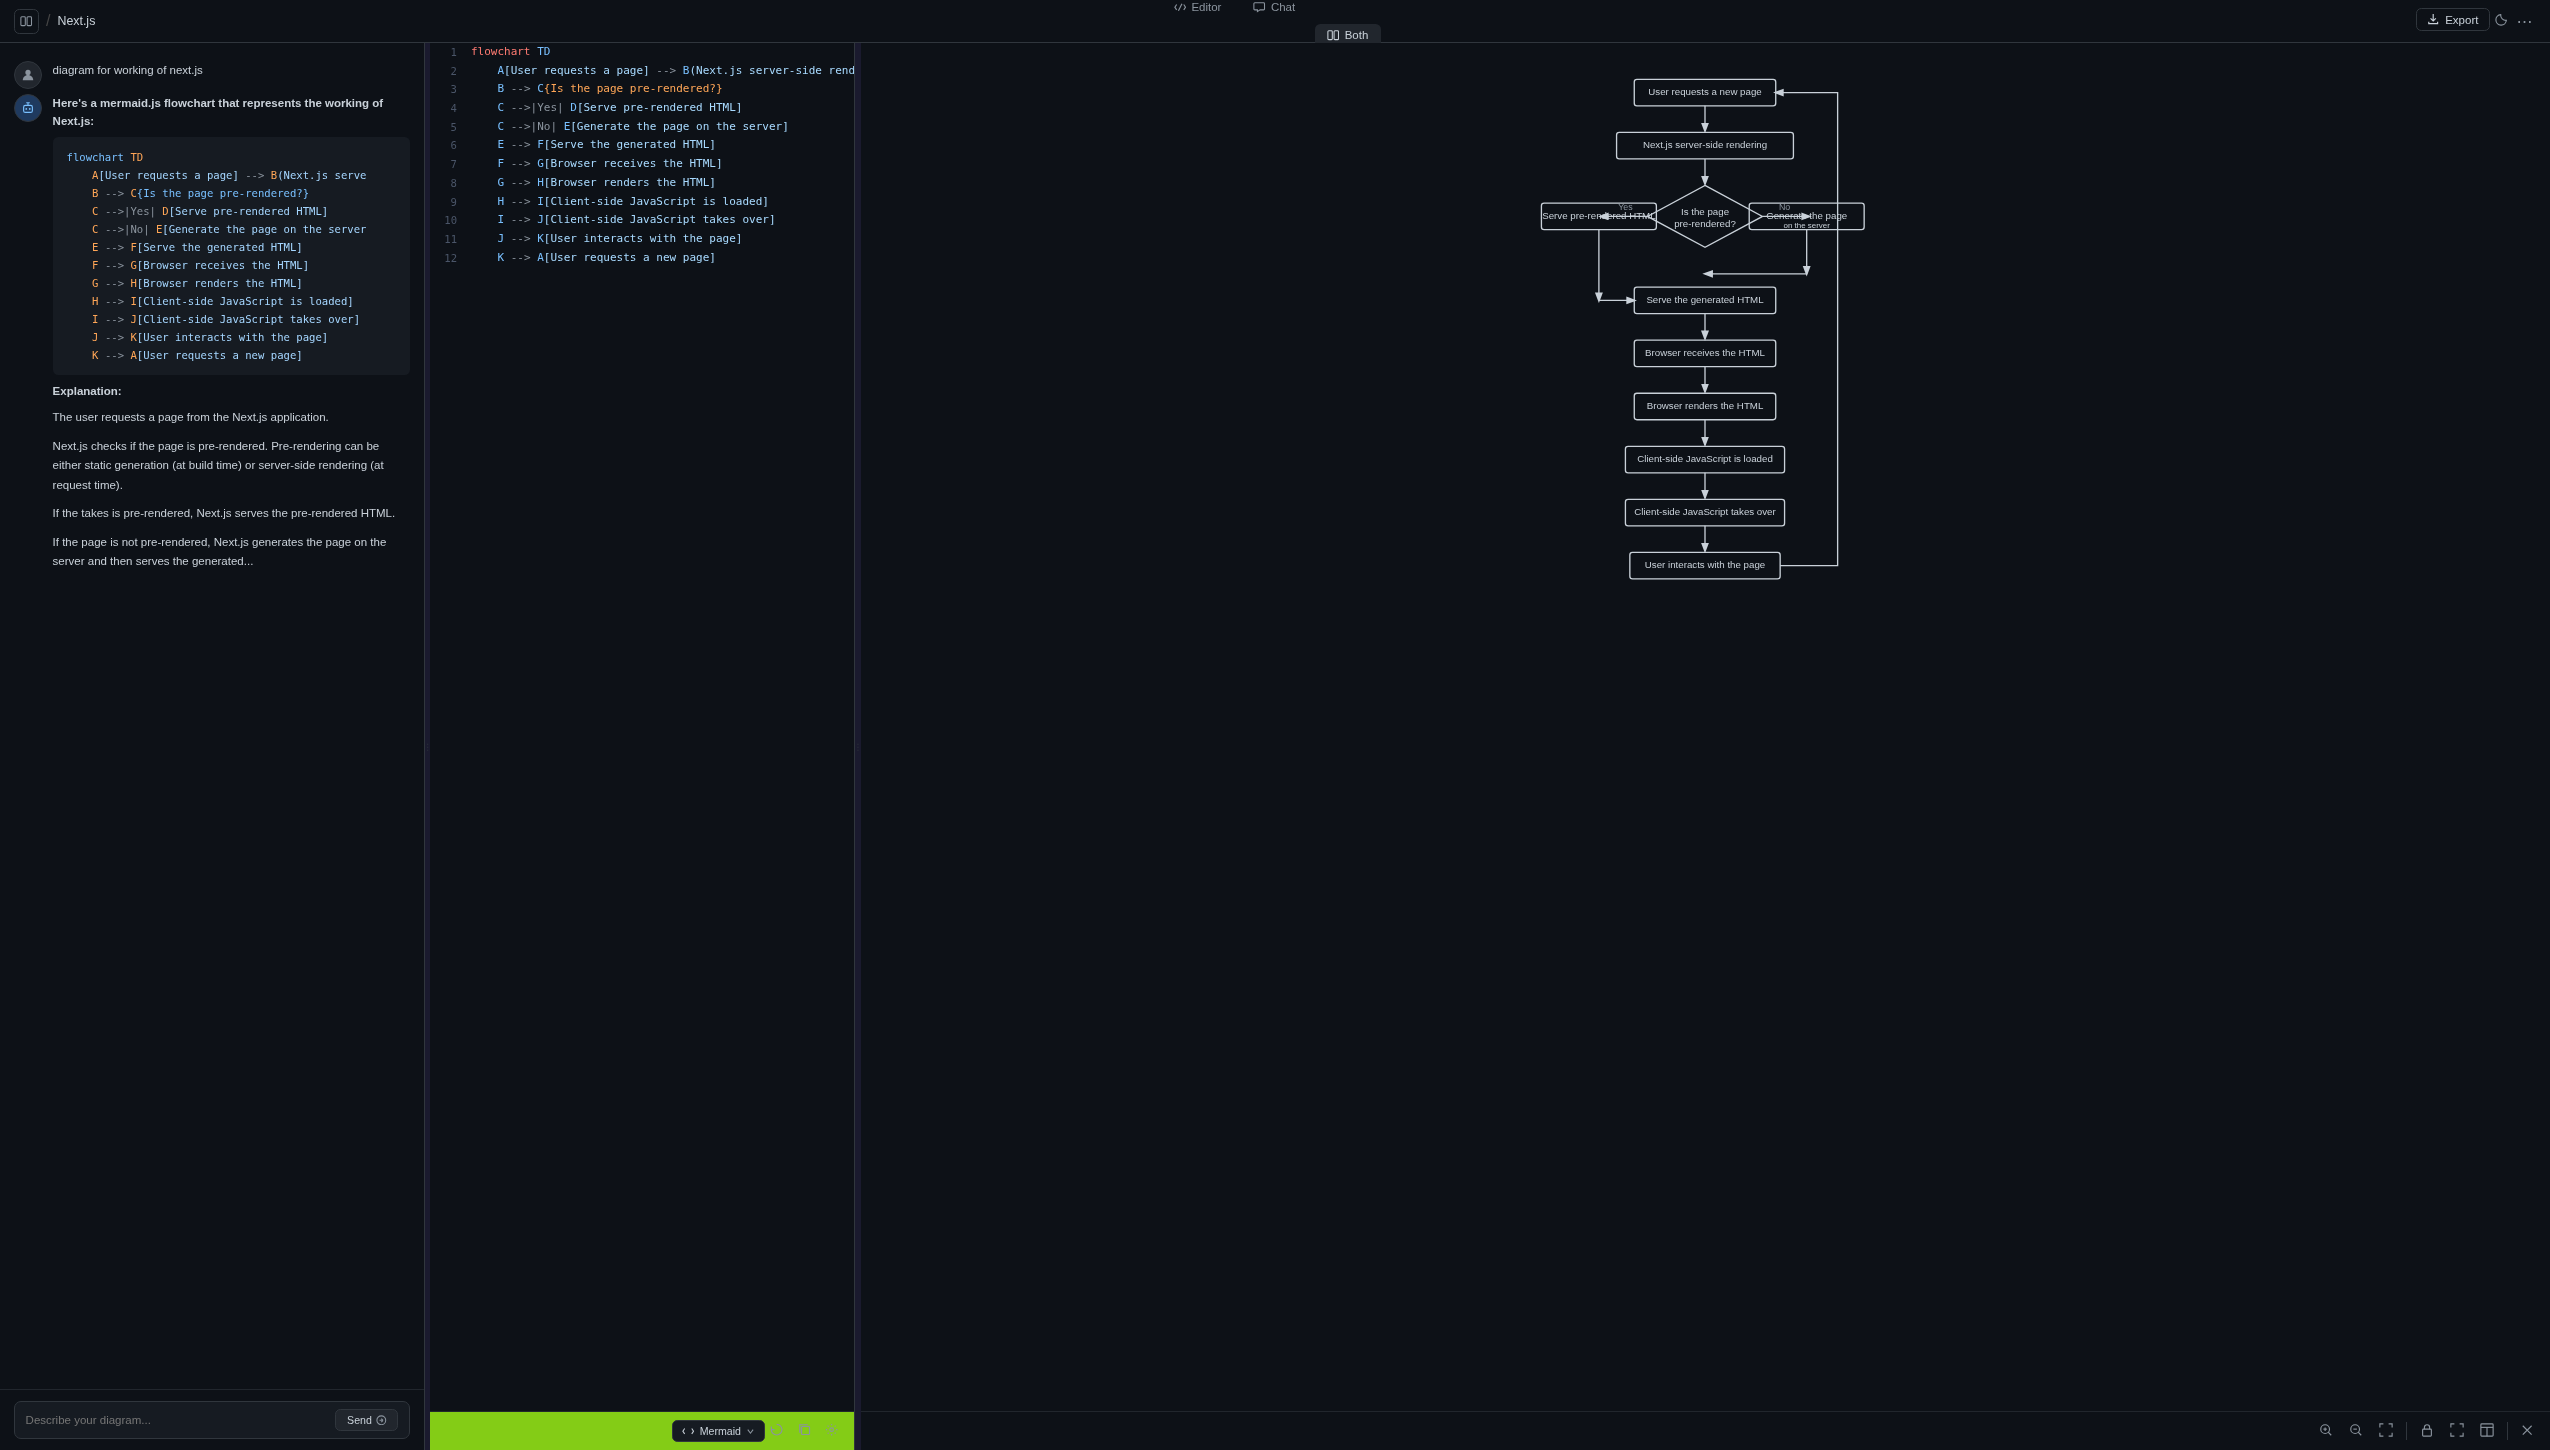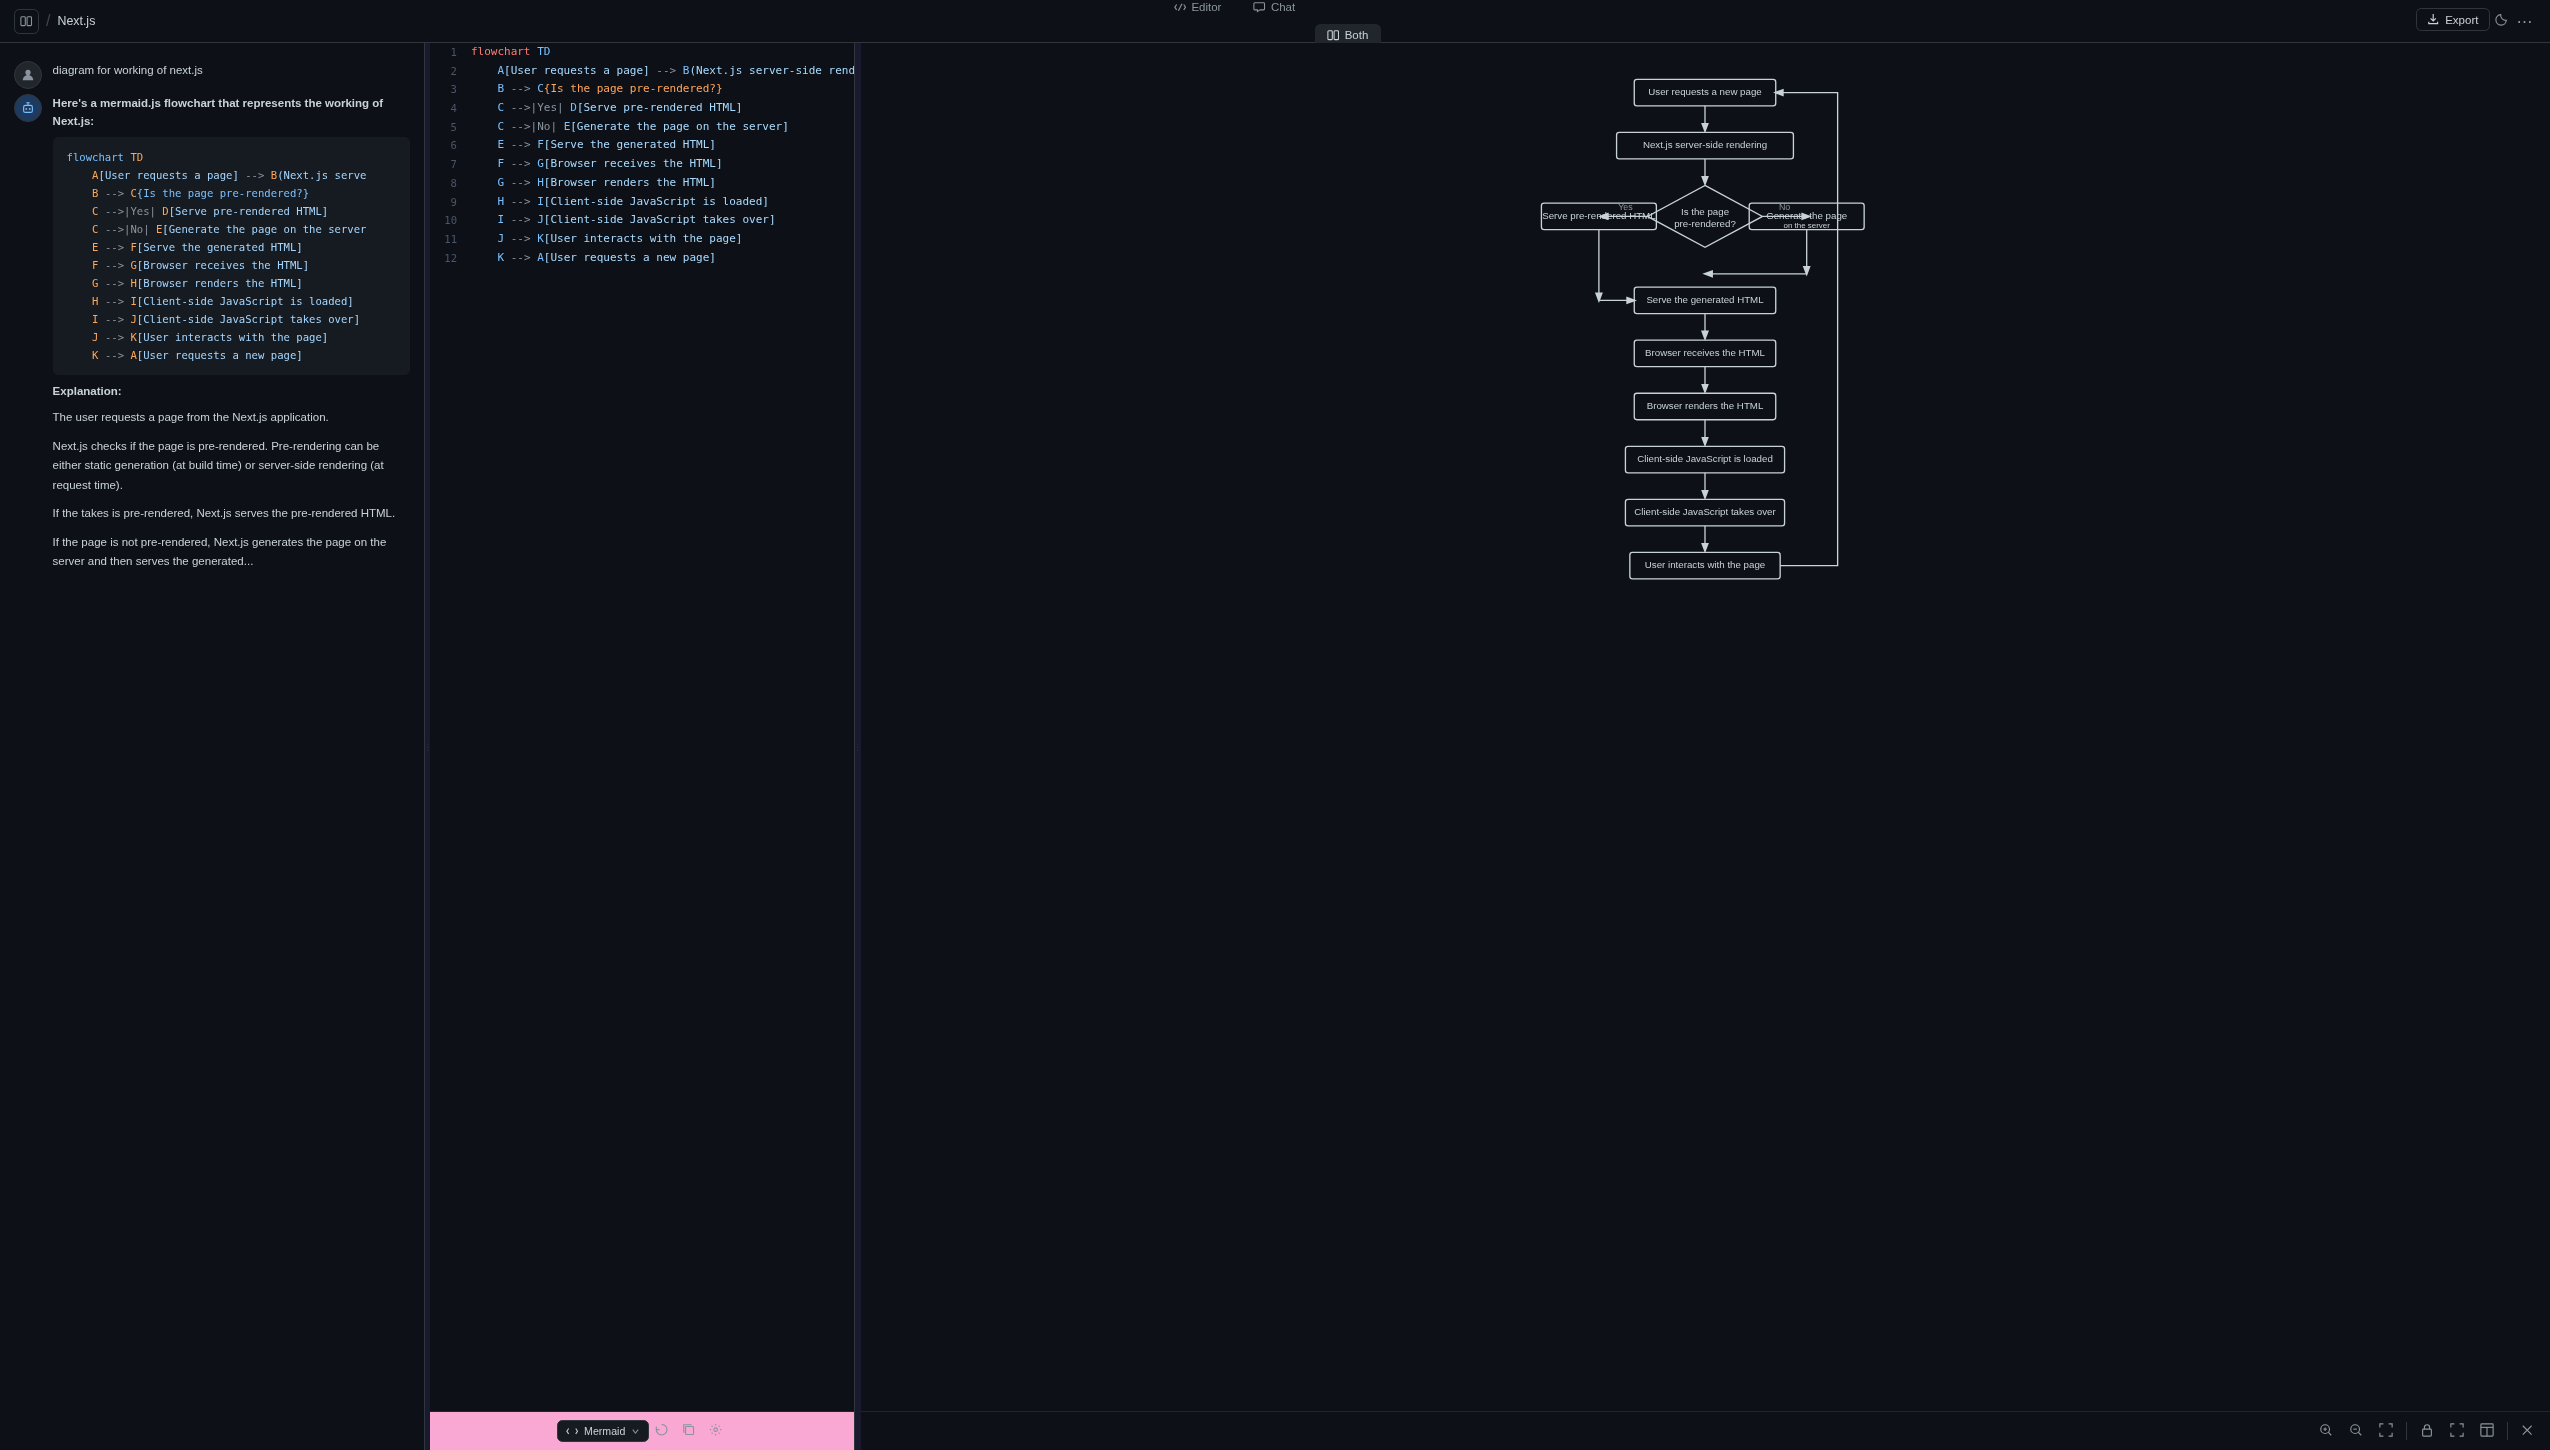--- a/index.html
+++ b/index.html
@@ -256,23 +256,23 @@
     .lc-text { color: #a8daff; }
     .lc-arrow { color: #8b949e; }
     .lc-cond { color: #ffa657; }
 
     
     .editor-bottom-bar {
       height: 39px;
       border-top: 0.9px solid #21262d;
       display: flex;
       align-items: center;
-      justify-content: center;
+      justify-content: flex-end;
       padding: 0 10.6px;
-      background: #f9a8d4;
+      background: #84cc16;
     }
     .bottom-bar-left {
       display: flex; align-items: center; gap: 7px;
     }
     .mermaid-selector {
       display: flex; align-items: center; gap: 5.3px;
       background: #161b22;
       border: 0.9px solid #30363d;
       border-radius: 5.3px;
       padding: 3.5px 8.9px;
@@ -482,20 +482,32 @@
             <h4>Explanation:</h4>
             <p>The user requests a page from the Next.js application.</p>
             <p>Next.js checks if the page is pre-rendered. Pre-rendering can be either static generation (at build time) or server-side rendering (at request time).</p>
             <p>If the takes is pre-rendered, Next.js serves the pre-rendered HTML.</p>
             <p>If the page is not pre-rendered, Next.js generates the page on the server and then serves the generated...</p>
           </div>
         </div>
       </div>
     </div>
 
+    <div class="chat-input-area">
+      <div class="chat-input-wrap">
+        <input class="chat-input" type="text" placeholder="Describe your diagram..." style="">
+        <button class="send-btn">
+          <span>Send</span>
+          <svg width="10.6" height="10.6" viewBox="0 0 12 12" fill="none">
+            <circle cx="6" cy="6" r="5" stroke="#8b949e" stroke-width="1.2"></circle>
+            <path d="M4 6h4M8 6l-2-2M8 6l-2 2" stroke="#8b949e" stroke-width="1.2"></path>
+          </svg>
+        </button>
+      </div>
+    </div>
   </div>
 
   <div class="resize-handle">⋮</div>
 
   <div class="code-editor-panel">
     <div class="code-editor-content scrollbar">
       <div class="code-line">
         <span class="line-num">1</span>
         <span class="line-content"><span class="lc-keyword">flowchart</span> <span class="lc-node">TD</span></span>
       </div>

